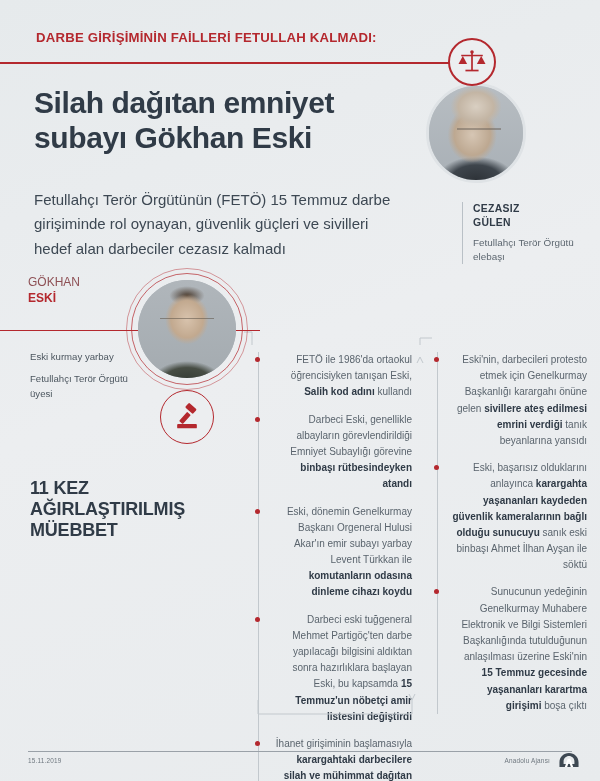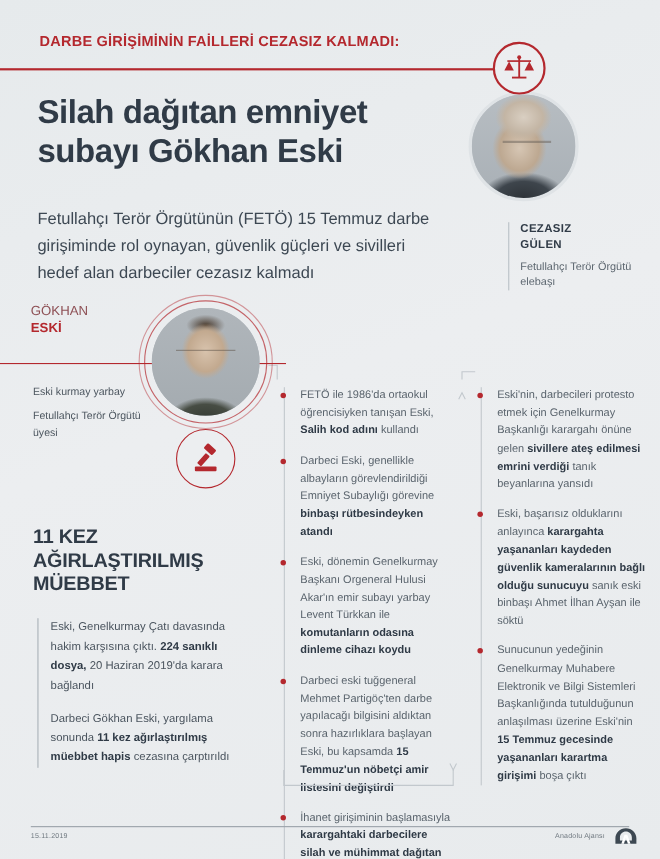--- a/index.html
+++ b/index.html
@@ -273,20 +273,21 @@
     top: 5px;
     width: 5px;
     height: 5px;
     border-radius: 50%;
     background: #b4282e;
   }
   .bullet-text {
     font-size: 10px;
     line-height: 1.62;
     color: #5a646d;
+    text-align: right;
   }
   .bullet-text b { color: #2f3a46; font-weight: bold; }
 
   
   .connector-svg {
     position: absolute;
     left: 0; top: 0;
     width: 600px; height: 781px;
     pointer-events: none;
     z-index: 1;
@@ -323,21 +324,21 @@
     top: 752px;
     width: 26px;
     height: 16px;
   }
 </style>
 </head>
 <body>
 
 <div class="page">
 
-  <div class="kicker">DARBE GİRİŞİMİNİN FAİLLERİ CEZASIZ KALMADI:</div>
+  <div class="kicker">DARBE GİRİŞİMİNİN FAİLLERİ FETULLAH KALMADI:</div>
   <div class="kicker-rule"></div>
 
   <div class="scales-badge">
     <svg width="30" height="30" viewBox="0 0 32 32" aria-hidden="true">
       <g fill="#b4282e">
         <rect x="15.1" y="5" width="1.8" height="20"></rect>
         <rect x="9" y="24.2" width="14" height="1.8"></rect>
         <rect x="4.5" y="8.3" width="23" height="1.6"></rect>
         <circle cx="16" cy="5.4" r="1.9"></circle>
         <path d="M6.2 9.6 L1.6 18.2 H10.8 Z"></path>
@@ -385,24 +386,20 @@
       </g>
     </svg>
   </div>
 
   <div class="eski-meta">
     <div class="m1">Eski kurmay yarbay</div>
     <div>Fetullahçı Terör Örgütü üyesi</div>
   </div>
 
   <div class="verdict-title">11 KEZ AĞIRLAŞTIRILMIŞ MÜEBBET</div>
-  <div class="verdict-body">
-      <p>Eski, Genelkurmay Çatı davasında hakim karşısına çıktı. <b>224 sanıklı dosya,</b> 20 Haziran 2019'da karara bağlandı</p>
-      <p>Darbeci Gökhan Eski, yargılama sonunda <b>11 kez ağırlaştırılmış müebbet hapis</b> cezasına çarptırıldı</p>
-    </div>
 
   <svg class="connector-svg" viewBox="0 0 600 781">
     <path d="M244 332 L252 332 L252 345" fill="none" stroke="#c2c8cd" stroke-width="1"></path>
     <path d="M420 345 L420 338 L432 338" fill="none" stroke="#c2c8cd" stroke-width="1"></path>
     <path d="M258 700 L258 714 L412 714 L412 700" fill="none" stroke="#c2c8cd" stroke-width="1"></path>
     <path d="M409 694 L412 700 L415 694" fill="none" stroke="#c2c8cd" stroke-width="1"></path>
     <path d="M417 363 L420 357 L423 363" fill="none" stroke="#c2c8cd" stroke-width="1"></path>
   </svg>
 
   <div class="col col-mid">

